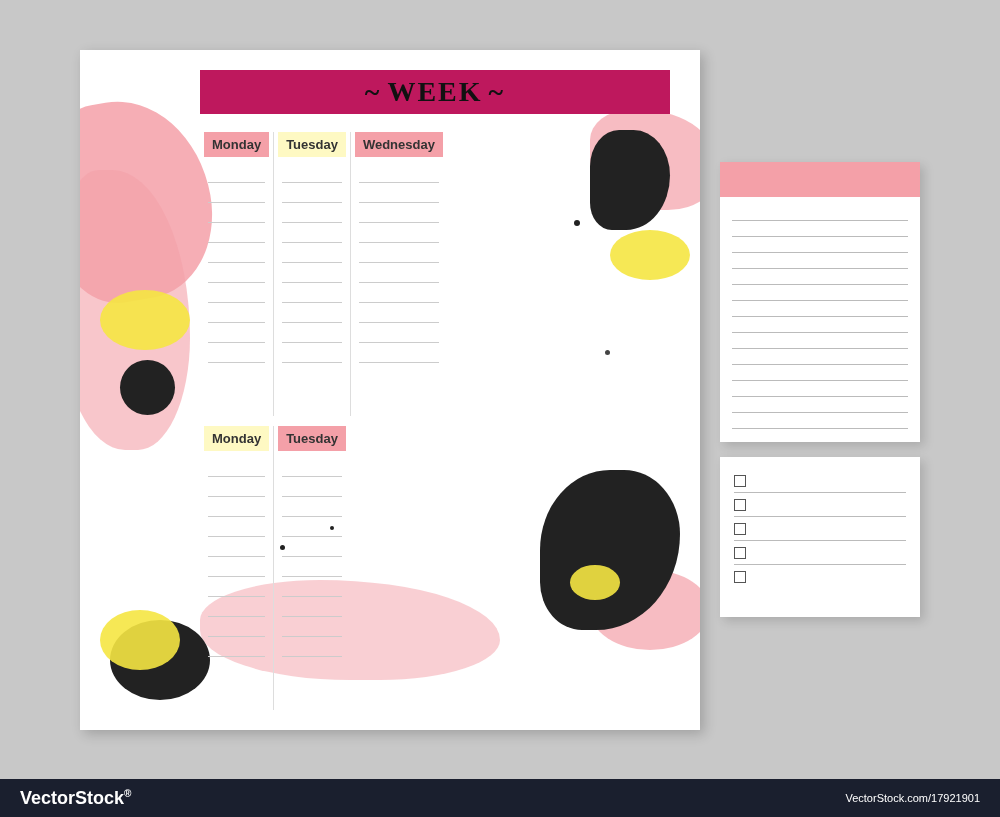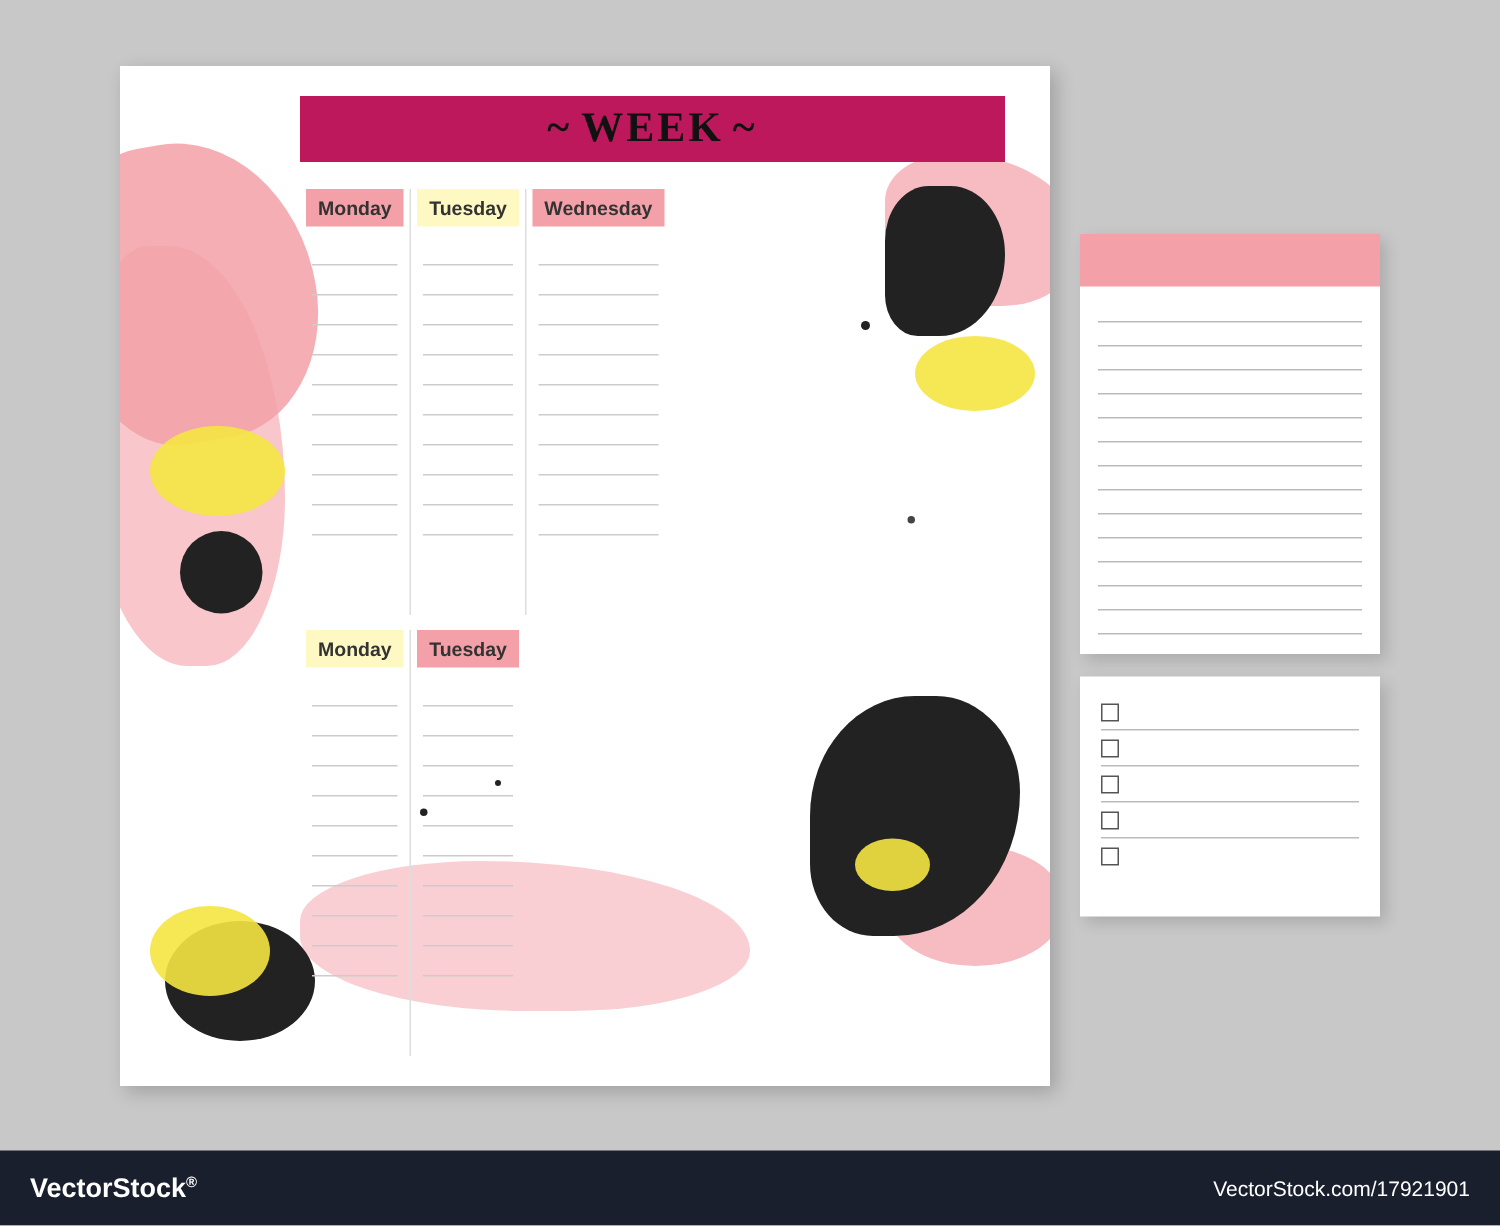--- a/index.html
+++ b/index.html
@@ -301,40 +301,40 @@
       border: 1.5px solid #555;
       flex-shrink: 0;
     }
     .check-line {
       flex: 1;
       height: 1px;
     }
 
     
     .footer-bar {
-      height: 50px;
+      height: 38px;
       background: #1a1f2e;
       display: flex;
       align-items: center;
       justify-content: space-between;
       padding: 0 20px;
       flex-shrink: 0;
     }
     .footer-logo {
       color: white;
       font-size: 18px;
       font-weight: bold;
       font-family: Arial, sans-serif;
     }
     .footer-logo sup {
       font-size: 10px;
     }
     .footer-url {
       color: white;
-      font-size: 14px;
+      font-size: 11px;
     }
   </style>
 </head>
 <body>
 
 <div class="main-area">
 
   <div class="weekly-card">
 
     <div class="deco blob-pink-tl"></div>

